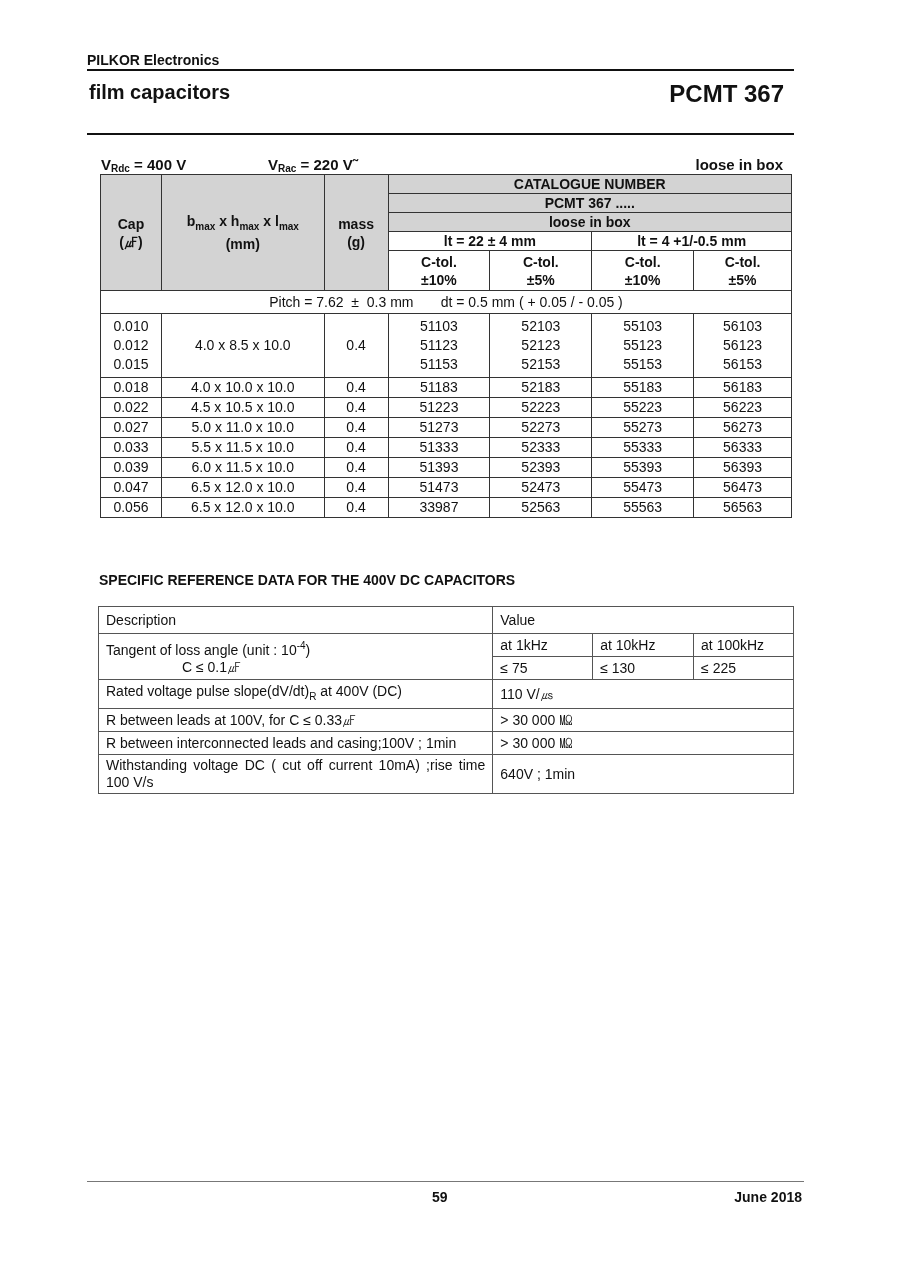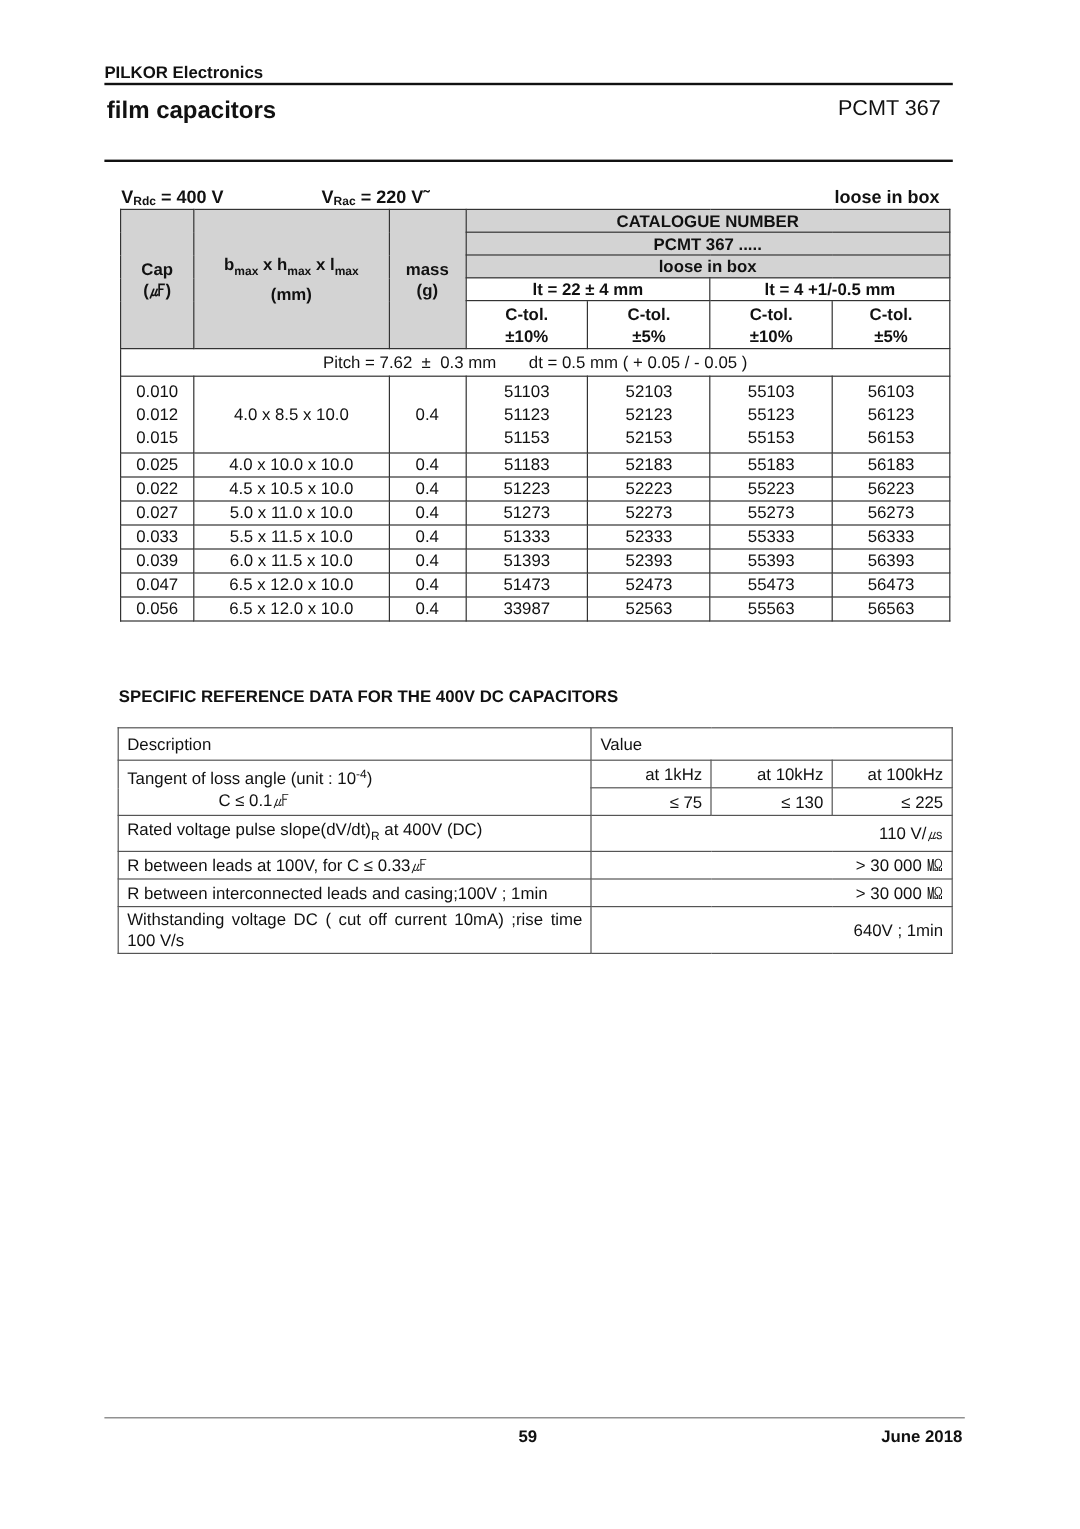--- a/index.html
+++ b/index.html
@@ -1,33 +1,33 @@
 <!DOCTYPE html>
 <html><head>
 <meta charset="utf-8">
 <style>
   html, body { margin:0; padding:0; background:#ffffff; }
   body { width:900px; height:1274px; position:relative; font-family:"Liberation Sans", sans-serif; color:#111; }
   .abs { position:absolute; }
   .company { left:87px; top:52px; font-size:14px; font-weight:bold; }
   .rule { left:87px; width:707px; background:#111; }
   .title { left:89px; top:80px; font-size:20px; font-weight:bold; line-height:24px; }
-  .model { right:116px; top:80px; font-size:18px; font-weight:normal; }
+  .model { right:116px; top:80px; font-size:24px; font-weight:bold; }
   .vline { top:156px; font-size:15px; font-weight:bold; }
   .vline sub { font-size:10px; vertical-align:-2px; }
   table { border-collapse:collapse; }
   table.cat { position:absolute; left:100px; top:174px; width:692px; font-size:14px; }
   table.cat td { border:1.5px solid #333; text-align:center; padding:0; line-height:18px; }
   table.cat .g { background:#d3d3d3; font-weight:bold; }
   table.cat .w { font-weight:bold; }
   table.cat .data td { line-height:19px; }
   .section { left:99px; top:572px; font-size:14px; font-weight:bold; }
   table.ref { position:absolute; left:98px; top:606px; width:696px; font-size:14px; }
   table.ref td { border:1.2px solid #555; padding:2px 7px; line-height:18px; }
-  table.ref .c { text-align:right; }
+  table.ref .c { text-align:left; }
   table.ref .hd { font-weight:normal; text-align:left; height:22px; }
   .small { font-size:10px;text-align:right; }
   .footrule { left:87px; top:1181px; width:717px; height:1px; background:#777; }
   .pageno { left:432px; top:1189px; font-size:14px; font-weight:bold; }
   .date { right:98px; top:1189px; font-size:14px; font-weight:bold; }
 </style>
 </head>
 <body>
 
 <div class="abs company">PILKOR Electronics</div>
@@ -81,21 +81,21 @@
   <tr class="data" style="height:64px">
     <td><span>0.010</span><br><span>0.012</span><br><span>0.015</span></td>
     <td>4.0 x 8.5 x 10.0</td>
     <td>0.4</td>
     <td><span>51103</span><br><span>51123</span><br><span>51153</span></td>
     <td><span>52103</span><br><span>52123</span><br><span>52153</span></td>
     <td><span>55103</span><br><span>55123</span><br><span>55153</span></td>
     <td><span>56103</span><br><span>56123</span><br><span>56153</span></td>
   </tr>
   <tr class="data">
-        <td>0.025</td>
+        <td>0.018</td>
         <td>4.0 x 10.0 x 10.0</td>
         <td>0.4</td>
         <td>51183</td>
         <td>52183</td>
         <td>55183</td>
         <td>56183</td>
       </tr>
   <tr class="data">
         <td>0.022</td>
         <td>4.5 x 10.5 x 10.0</td>

